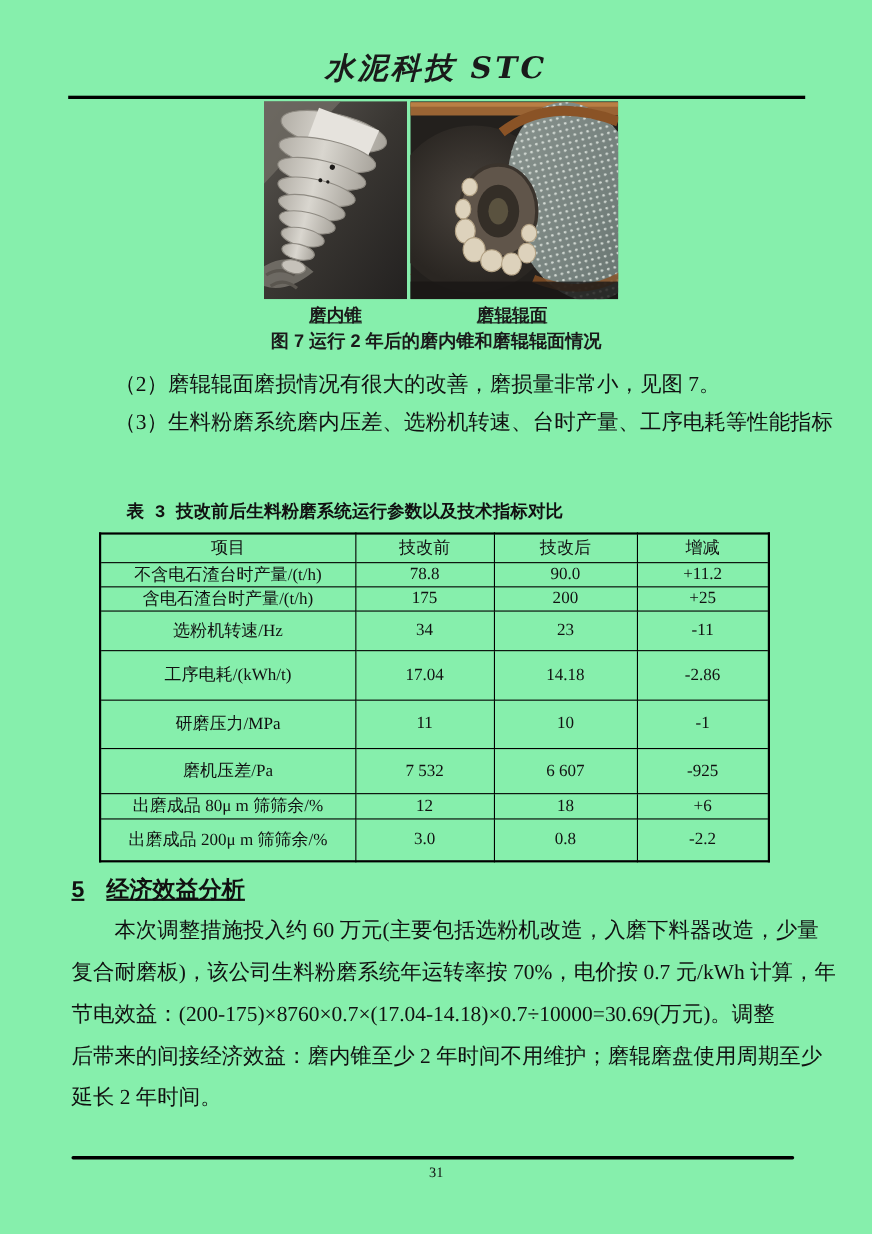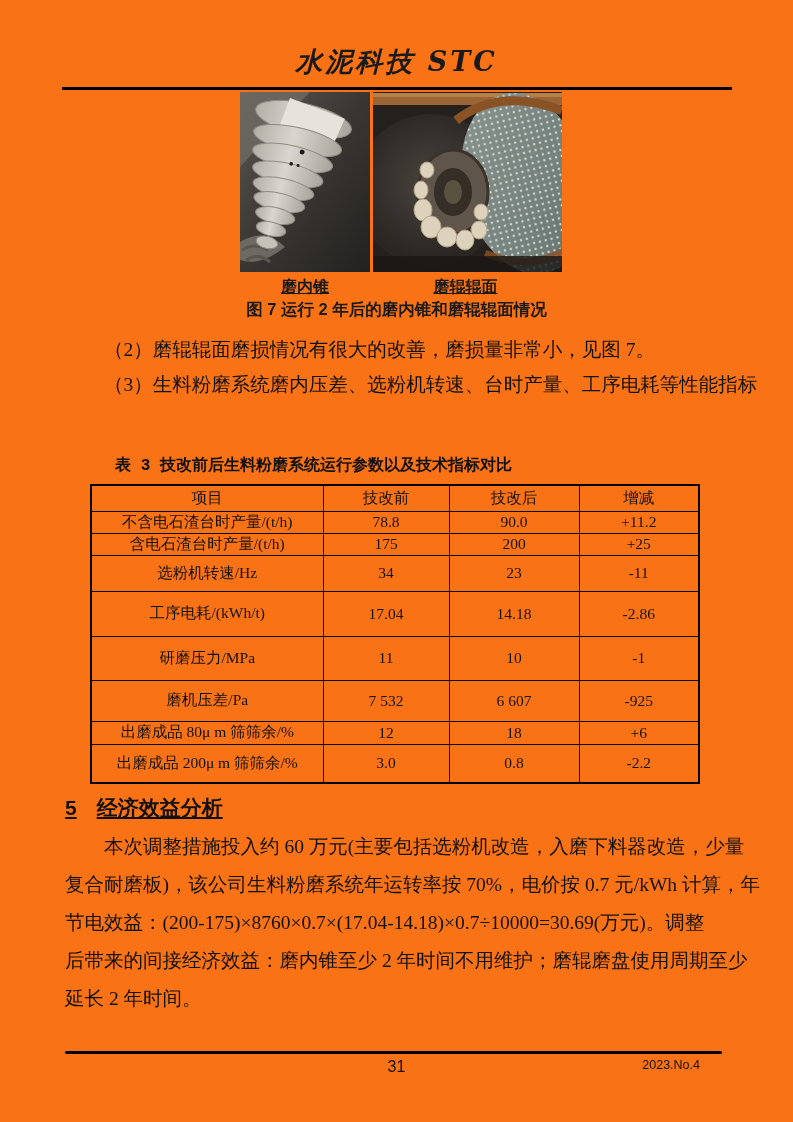--- a/index.html
+++ b/index.html
@@ -1,21 +1,21 @@
 <!DOCTYPE html>
 <html><head>
 <meta charset="utf-8">
 <style>
   * { margin: 0; padding: 0; box-sizing: border-box; }
   html, body { background: #ffffff; }
   .page {
     position: relative;
     width: 793px;
     height: 1122px;
-    background: #f97316;
+    background: #86efac;
     overflow: hidden;
     font-family: "Liberation Serif", serif;
     color: #111111;
   }
   
   .journal-title {
     position: absolute;
     top: 44px; left: 0; width: 793px;
     text-align: center;
     font-family: "DejaVu Serif", serif;
@@ -117,22 +117,22 @@
   .footer-rule {
     position: absolute;
     top: 1051px; left: 65px; width: 657px; height: 3px;
     background: #000;
     border-radius: 2px;
   }
   .footer-page {
     position: absolute;
     top: 1058px; left: 0; width: 793px;
     text-align: center;
-    font-family: Liberation Sans, sans-serif;
-    font-size: 16px;
+    font-family: Liberation Serif, serif;
+    font-size: 13px;
     color: #111;
   }
   .footer-issue {
     position: absolute;
     top: 1058px; left: 0; width: 700px;
     text-align: right;
     font-family: "Liberation Sans", sans-serif;
     font-size: 12.5px;
     color: #111;
   }
@@ -306,15 +306,14 @@
   <div class="economics">
     <div class="indent">本次调整措施投入约 60 万元(主要包括选粉机改造，入磨下料器改造，少量</div>
     <div>复合耐磨板)，该公司生料粉磨系统年运转率按 70%，电价按 0.7 元/kWh 计算，年</div>
     <div>节电效益：(200-175)×8760×0.7×(17.04-14.18)×0.7÷10000=30.69(万元)。调整</div>
     <div>后带来的间接经济效益：磨内锥至少 2 年时间不用维护；磨辊磨盘使用周期至少</div>
     <div>延长 2 年时间。</div>
   </div>
 
   <div class="footer-rule"></div>
   <div class="footer-page">31</div>
-  <div class="footer-issue">2023.No.4</div>
 
 </div>
 
 </body></html>

